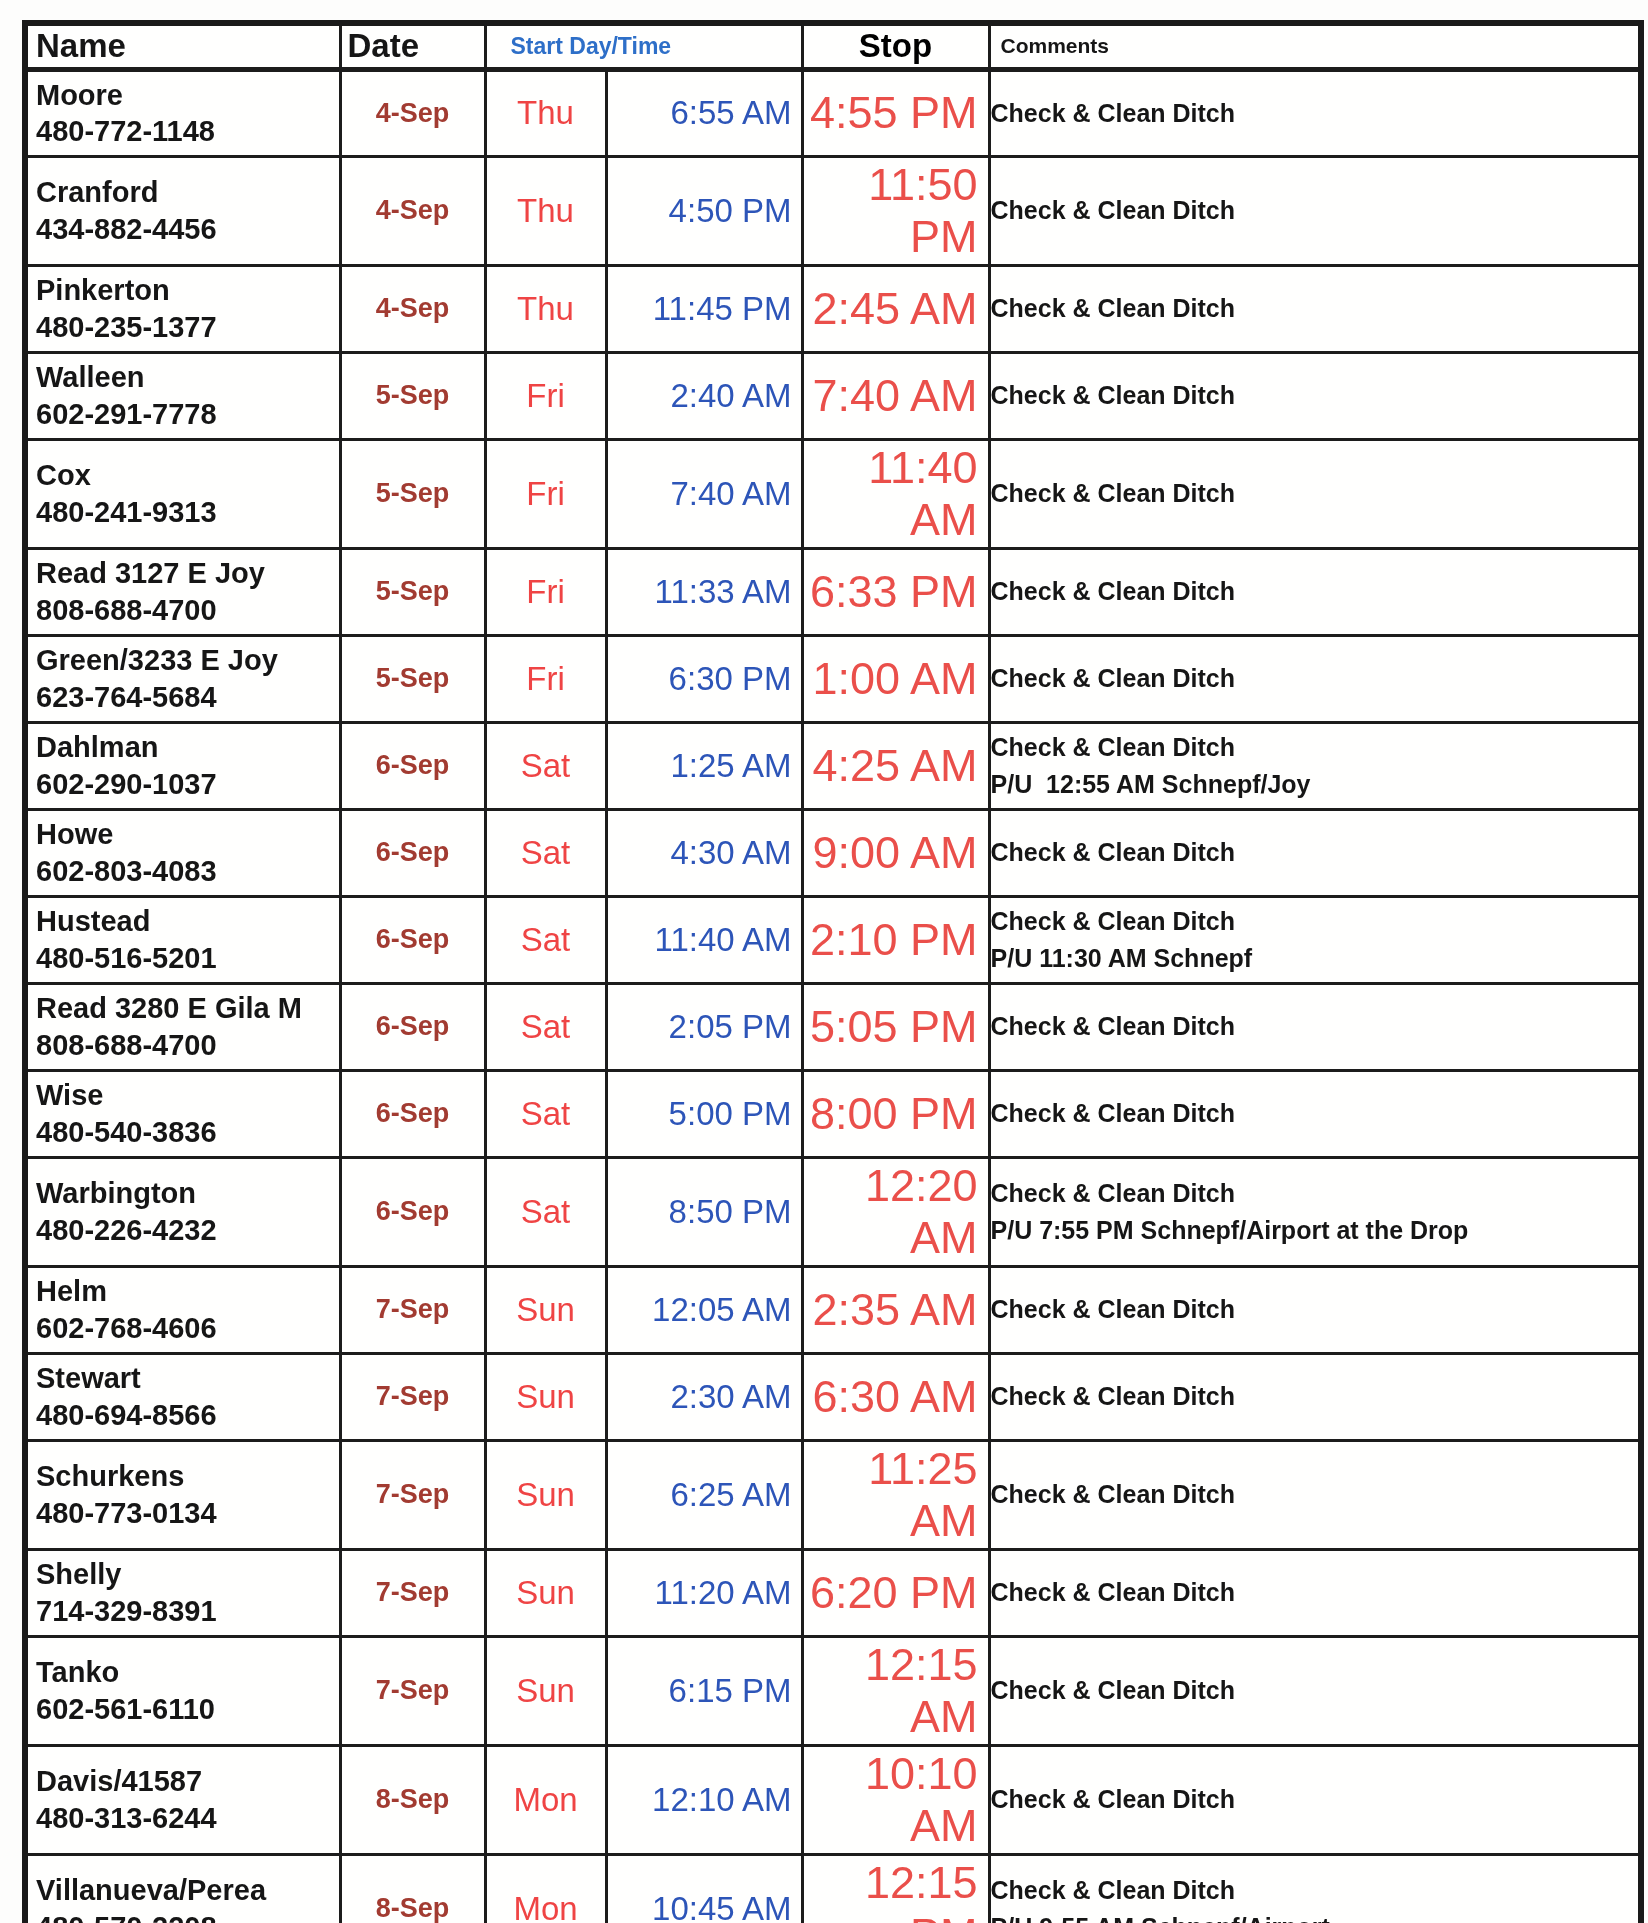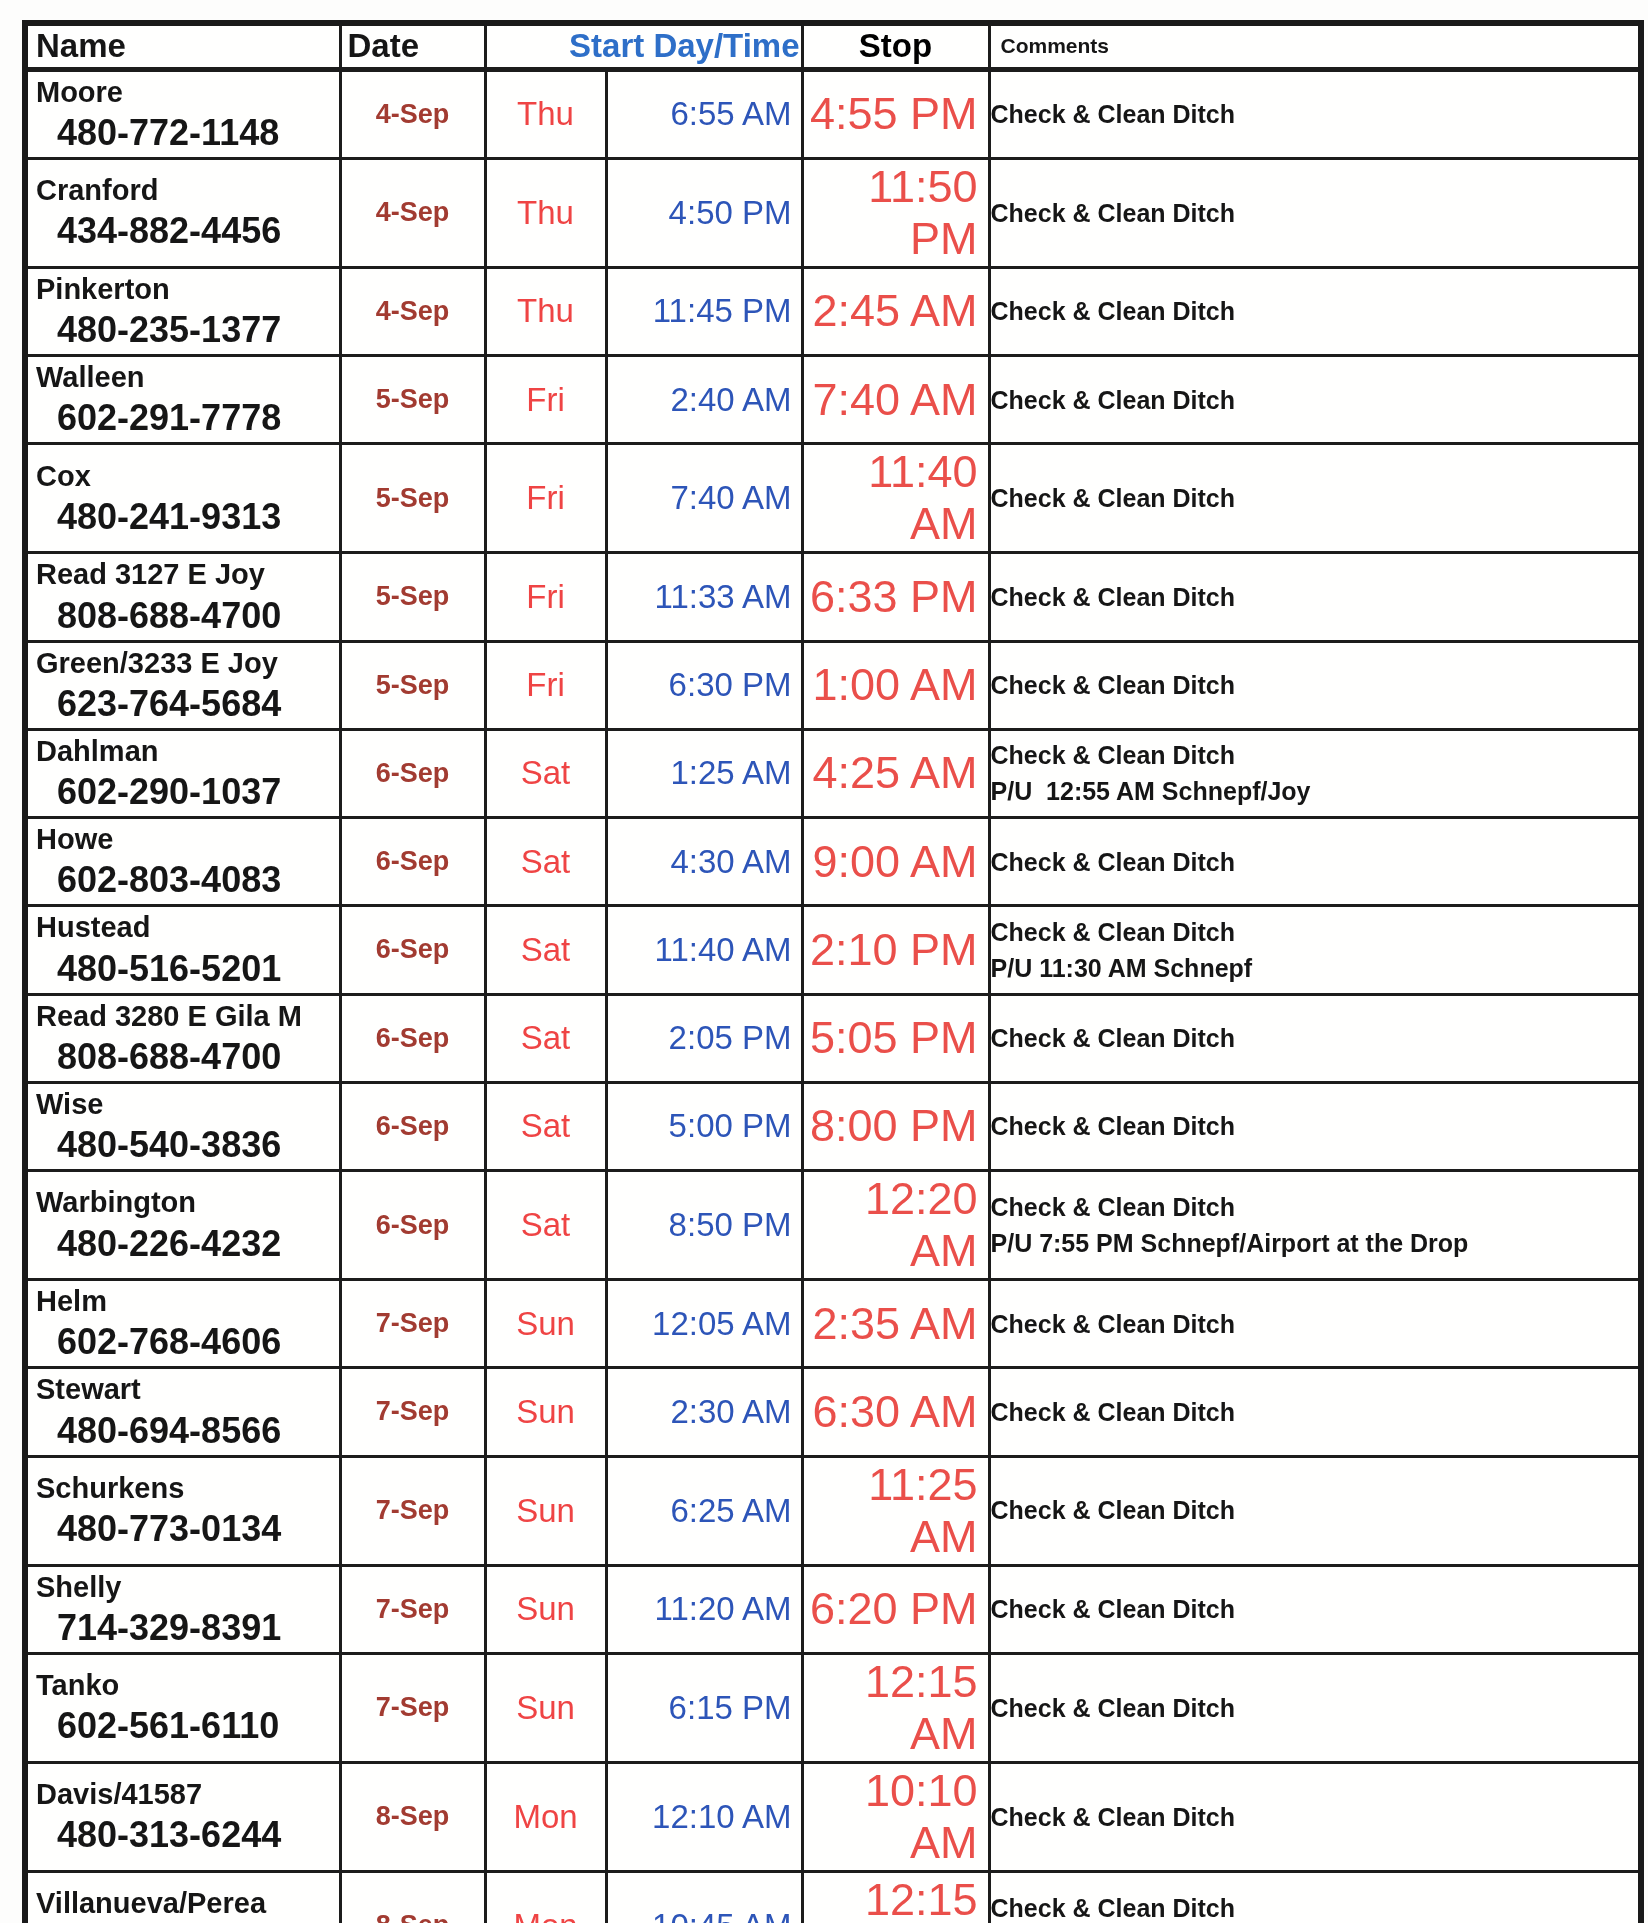--- a/index.html
+++ b/index.html
@@ -33,28 +33,28 @@
     overflow: hidden;
     color: #161616;
   }
   thead tr { height: 46px; }
   tbody tr { height: 87px; }
   thead th { border-bottom-width: 5px; }
 
   
   th.h-name     { text-align: left;  font-size: 33px; font-weight: bold; padding-left: 8px; }
   th.h-date     { text-align: left;  font-size: 33px; font-weight: bold; padding-left: 6px; }
-  th.h-start    { text-align: right;  font-size: 33px; font-weight: bold; padding-left: 24px; }
+  th.h-start    { text-align: left;  font-size: 23px; font-weight: bold; padding-left: 24px; }
   th.h-stop     { text-align: center; font-size: 33px; font-weight: bold; }
   th.h-comments { text-align: left;  font-size: 21px; font-weight: bold; padding-left: 10px; }
 
   
   td.c-name { text-align: left; padding: 2px 4px 2px 8px; }
   td.c-name .nm   { font-size: 29px; font-weight: bold; line-height: 1.25; white-space: pre; }
-  td.c-name .ph   { font-size: 36px; font-weight: bold; line-height: 1.25; white-space: pre; margin-left: 21px; }
+  td.c-name .ph   { font-size: 29px; font-weight: bold; line-height: 1.25; white-space: pre; }
   td.c-date { text-align: center; font-size: 27px; font-weight: bold; }
   td.c-day  { text-align: center; font-size: 33px; font-weight: 400; }
   td.c-time { text-align: right; padding-right: 9px; font-size: 33px; font-weight: 400; }
   td.c-stop { text-align: right; padding-right: 10px; font-size: 45px; font-weight: 400; }
   td.c-comments { text-align: left; padding-left: 0; margin-left: 40px; }
   td.c-comments .cm1,
   td.c-comments .cm2 { font-size: 25px; font-weight: bold; line-height: 1.45; white-space: pre; }
 </style>
 <style>th.h-start{color:#2e6fc8;}th.h-stop{color:#000000;margin-top:12px;}td.c-date{color:#a23b31;}td.c-day{color:#ef4444;}td.c-time{color:#2d55b8;}td.c-stop{color:#ea4f4a;}</style></head>
 <body>

